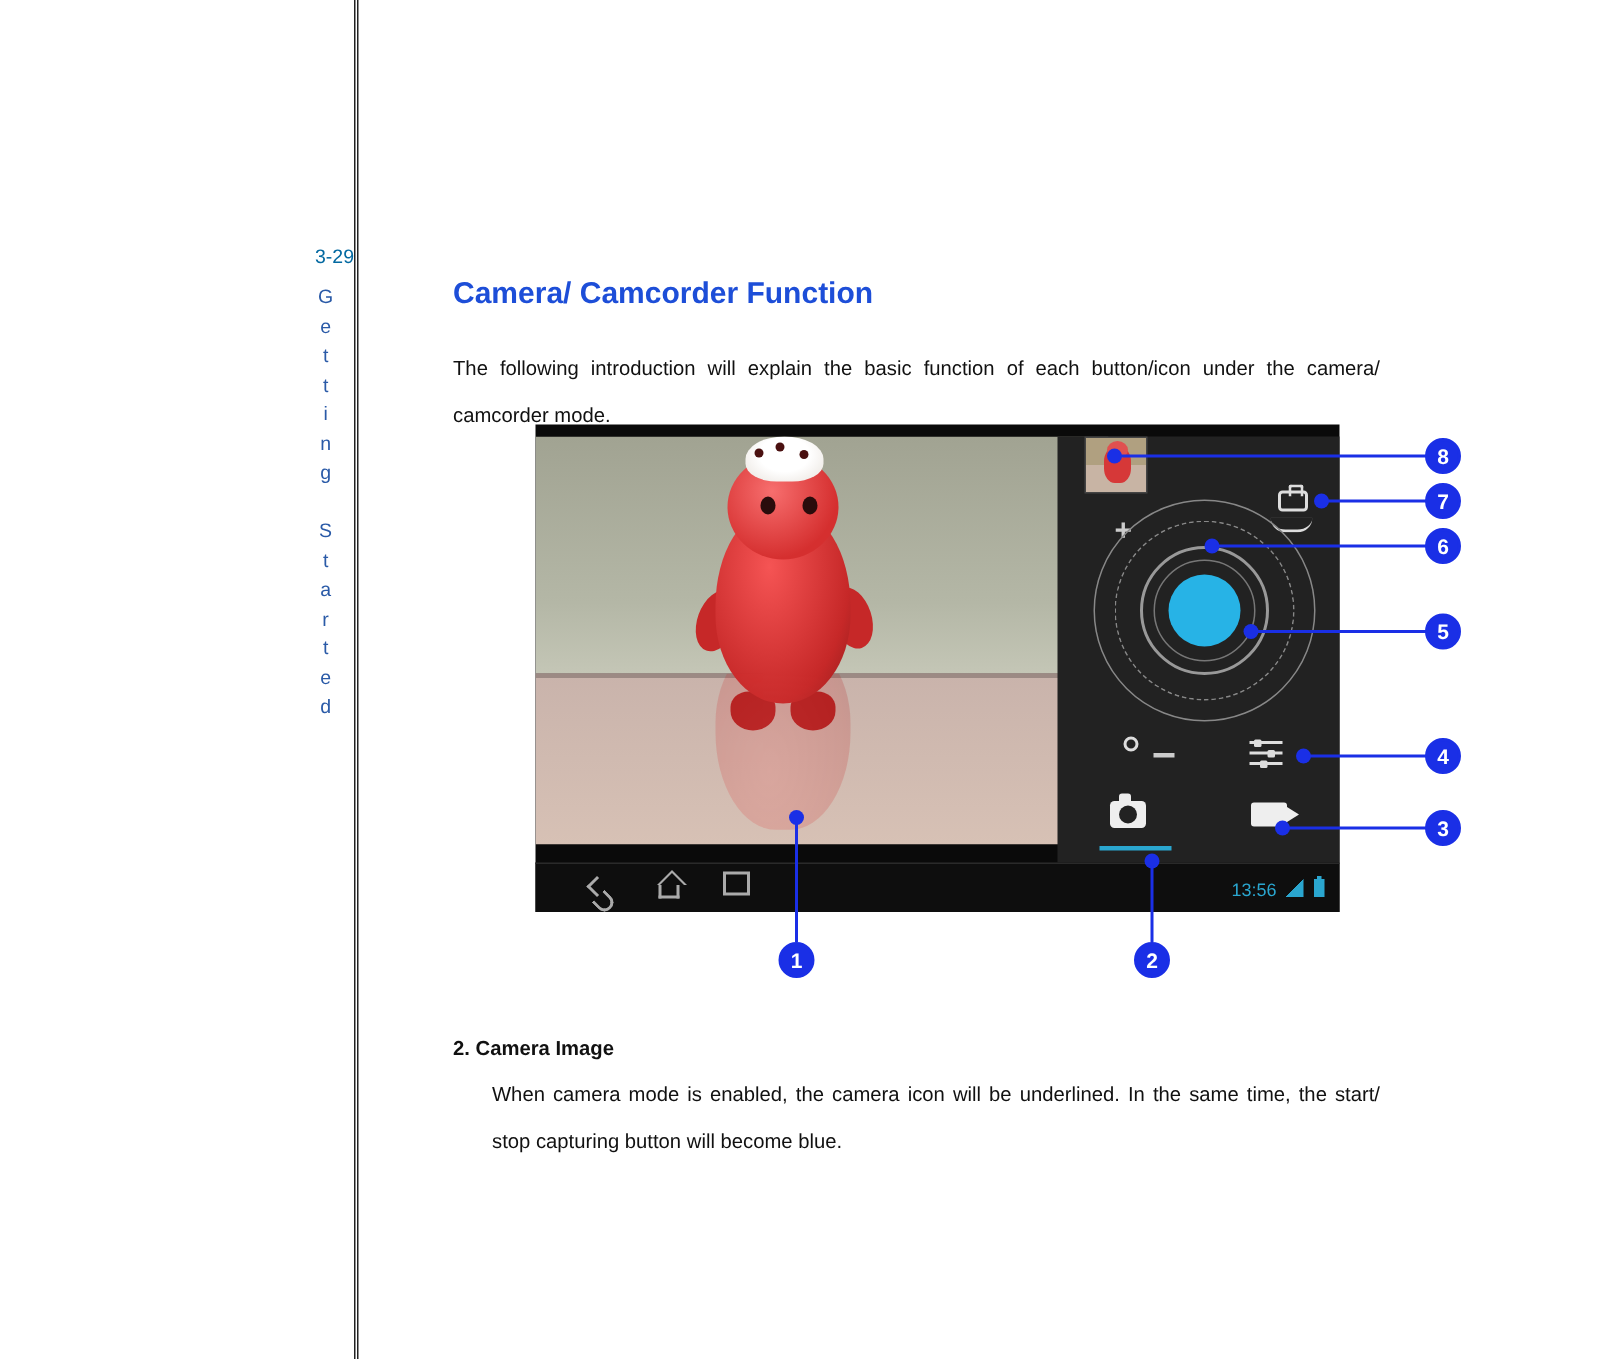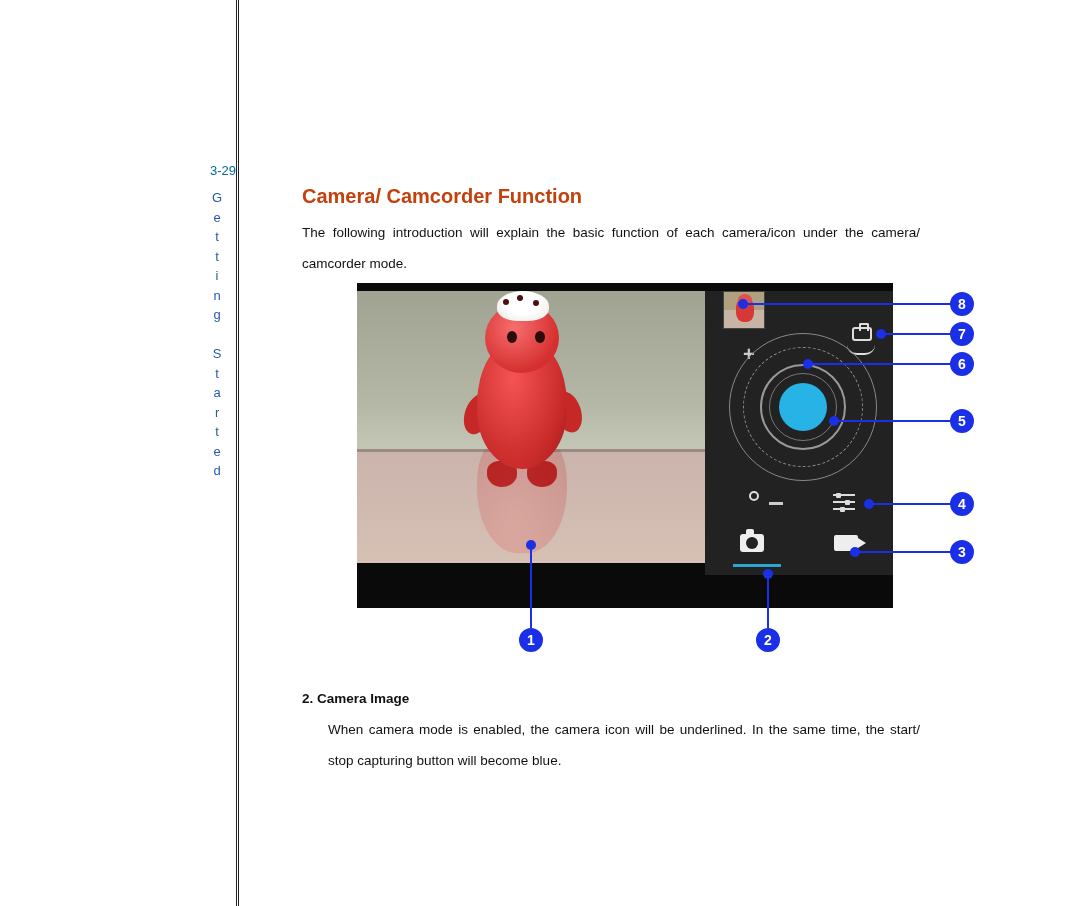--- a/index.html
+++ b/index.html
@@ -39,24 +39,24 @@
   }
   .side-label span { display: block; text-align: center; }
 
   .content {
     position: absolute;
     left: 302px;
     top: 185px;
     width: 618px;
   }
   .title {
-    color: #c2410c;
+    color: #1d4ed8;
     font-size: 20px;
     font-weight: bold;
-    margin-bottom: 9px;
+    margin-bottom: 22px;
   }
   .intro {
     font-size: 13.5px;
     line-height: 2.3;
     text-align: justify;
     color: #111;
     margin-bottom: 10px;
   }
 
   
@@ -188,21 +188,21 @@
     <span>t</span>
     <span>a</span>
     <span>r</span>
     <span>t</span>
     <span>e</span>
     <span>d</span>
 </div>
 
 <div class="content">
   <div class="title">Camera/ Camcorder Function</div>
-  <div class="intro">The following introduction will explain the basic function of each camera/icon under the camera/ camcorder mode.</div>
+  <div class="intro">The following introduction will explain the basic function of each button/icon under the camera/ camcorder mode.</div>
 </div>
 
 <div class="shot">
   <div class="viewport">
     <div class="bg-top"></div>
       <div class="bg-bot"></div>
       <div class="shelf-edge"></div>
     <div class="foot-l"></div>
       <div class="foot-r"></div>
     <div class="arm-l"></div>
@@ -248,20 +248,36 @@
           <div class="knob"></div>
         </div>
     </div>
     <div class="mode-row">
       <div class="mode-cam"></div>
       <div class="mode-vid"></div>
     </div>
     <div class="underline"></div>
   </div>
 
+  <div class="navbar">
+    <div class="nav-left">
+      <div class="nav-ic">
+          <div class="ic-back"></div>
+        </div>
+      <div class="nav-ic">
+          <div class="ic-home"></div>
+        </div>
+      <div class="nav-ic">
+          <div class="ic-recent"></div>
+        </div>
+    </div>
+    <div class="clock">13:56</div>
+    <div class="sig"></div>
+    <div class="bat"></div>
+  </div>
 </div>
 
 <div class="dot" style="left:738px;top:299px;"></div>
 <div class="lead" style="left:746px;top:303px;width:206px;height:2px;"></div>
 <div class="callout" style="left:950px;top:292px;">8</div>
 
 <div class="dot" style="left:876px;top:329px;"></div>
 <div class="lead" style="left:884px;top:333px;width:68px;height:2px;"></div>
 <div class="callout" style="left:950px;top:322px;">7</div>
 

